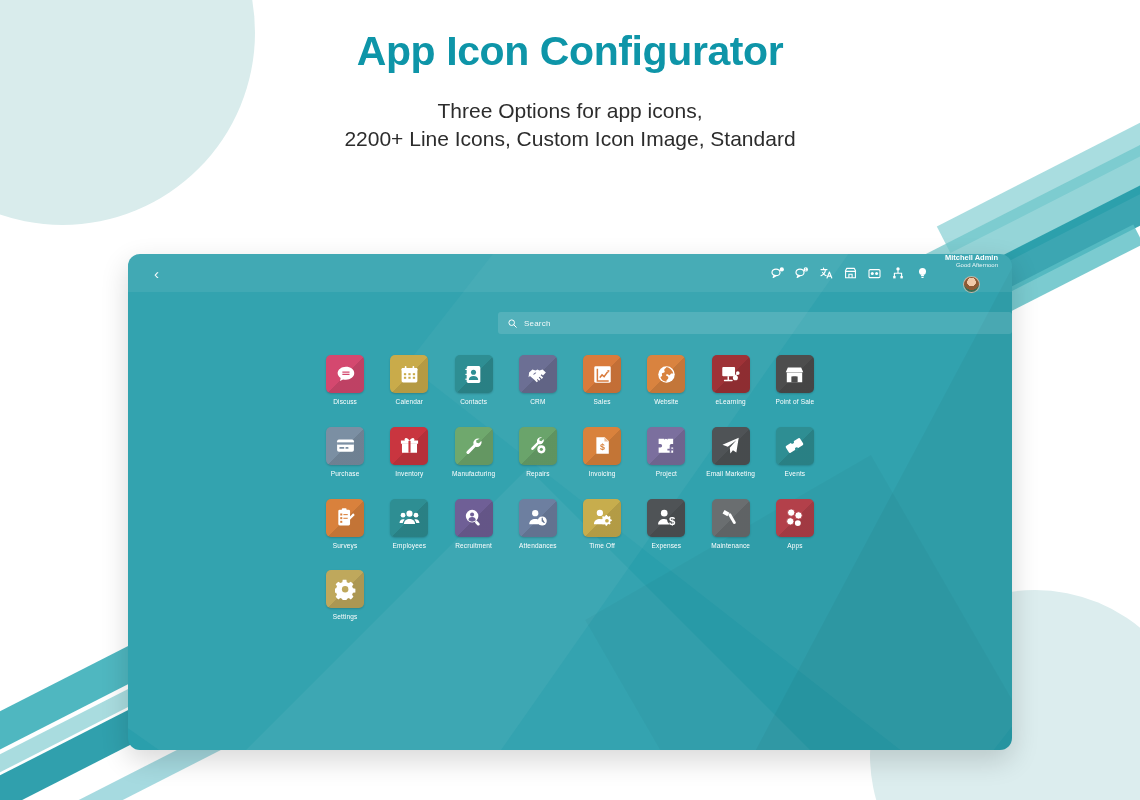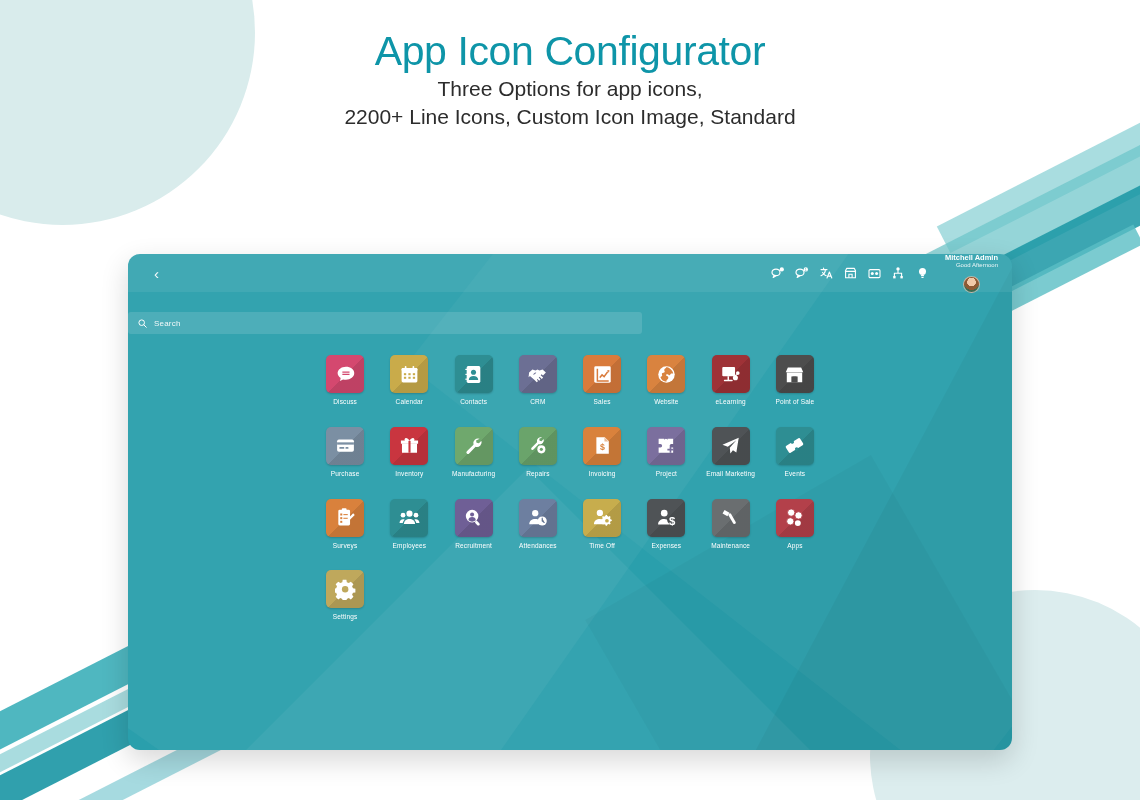--- a/index.html
+++ b/index.html
@@ -90,26 +90,27 @@
 
   
   .headline-wrap {
     position: absolute;
     left: 0; right: 0; top: 28px;
     text-align: center;
     z-index: 5;
   }
   .headline {
     font-size: 41px;
-    font-weight: normal;
+    font-weight: bold;
     color: #0e95a8;
     letter-spacing: -0.4px;
     line-height: 1.15;
   }
   .subline {
+    margin-top: 22px;
     font-size: 21px;
     color: #2c2c2c;
     line-height: 1.35;
     font-weight: normal;
   }
 
   
   .window {
     position: absolute;
     left: 128px; top: 254px;
@@ -207,21 +208,21 @@
     overflow: hidden;
     position: relative;
   }
 
   
   .search-row {
     position: relative;
     z-index: 3;
     padding: 20px 0 0 0;
     display: flex;
-    justify-content: flex-start;
+    justify-content: flex-end;
   }
   .search-box {
     width: 514px; height: 22px;
     border-radius: 3px;
     background: rgba(255,255,255,0.13);
     display: flex;
     align-items: center;
     gap: 7px;
     padding: 0 10px;
     cursor: text;

